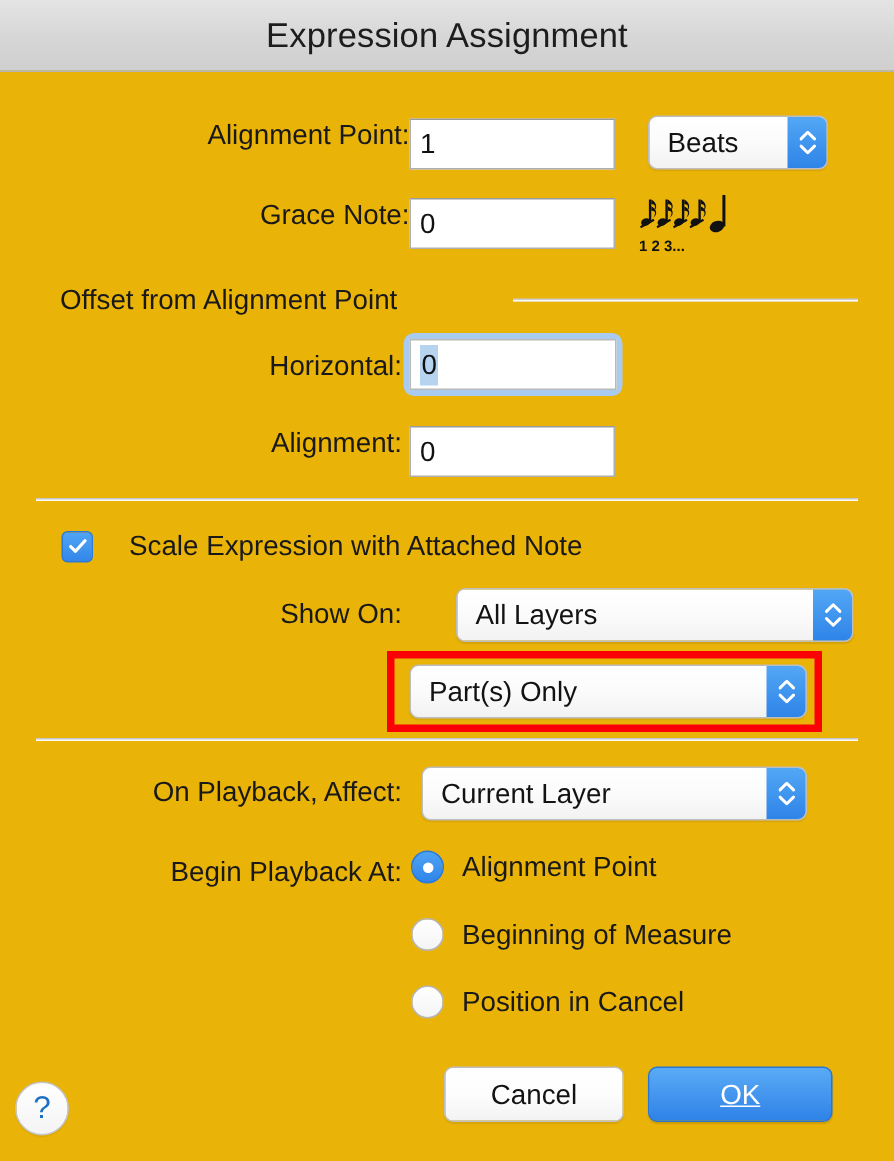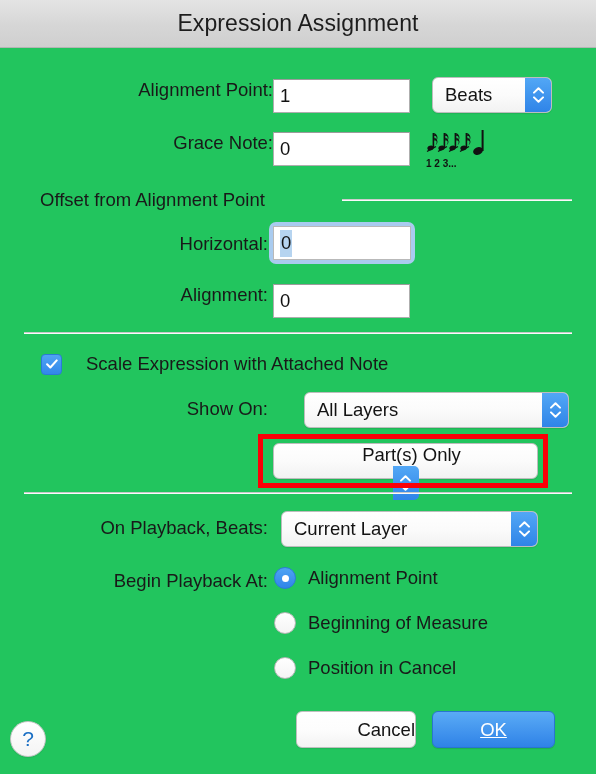--- a/index.html
+++ b/index.html
@@ -12,21 +12,21 @@
     background: #ececec;
     font-family: "Liberation Sans", sans-serif;
     -webkit-font-smoothing: antialiased;
     overflow: hidden;
   }
 
   .dialog {
     position: relative;
     width: 596px;
     height: 774px;
-    background: #22c55e;
+    background: #eab308;
   }
 
   
   .titlebar {
     position: absolute;
     left: 0; top: 0;
     width: 596px;
     height: 48px;
     background: linear-gradient(to bottom, #e4e4e4 0%, #d6d6d6 55%, #cfcfcf 100%);
     border-bottom: 1px solid #b4b4b4;
@@ -214,21 +214,20 @@
     align-items: center;
     justify-content: center;
     font-size: 18.5px;
     cursor: default;
   }
   .btn-cancel {
     background: linear-gradient(to bottom, #ffffff 0%, #fdfdfd 50%, #f3f3f3 100%);
     border: 1px solid #bfbfbf;
     color: #131313;
     box-shadow: 0 1px 1px rgba(0,0,0,0.08);
-    justify-content: flex-end;
   }
   .btn-ok {
     background: linear-gradient(to bottom, #5aabf6 0%, #2f82e7 100%);
     border: 1px solid #2975cf;
     color: #ffffff;
     box-shadow: 0 1px 1px rgba(0,0,0,0.12);
   }
   .help-btn {
     position: absolute;
     width: 36px;
@@ -374,41 +373,41 @@
           </svg>
       </span>
       <span class="chev" style="margin-top:2px;">
         <svg viewBox="0 0 11 7" width="11" height="7">
             <path d="M1 1.4 L5.5 5.8 L10 1.4" fill="none" stroke="#ffffff" stroke-width="2" stroke-linecap="round" stroke-linejoin="round"></path>
           </svg>
       </span>
     </span>
   </div>
 
-  <div class="popup" style="position:absolute; left:273px; top:443px; width:265px;flex-direction:column;">
+  <div class="popup" style="position:absolute; left:273px; top:443px; width:265px;">
     <span class="popup-label">Part(s) Only</span>
     <span class="stepper">
       <span class="chev">
         <svg viewBox="0 0 11 7" width="11" height="7">
             <path d="M1 5.6 L5.5 1.2 L10 5.6" fill="none" stroke="#ffffff" stroke-width="2" stroke-linecap="round" stroke-linejoin="round"></path>
           </svg>
       </span>
       <span class="chev" style="margin-top:2px;">
         <svg viewBox="0 0 11 7" width="11" height="7">
             <path d="M1 1.4 L5.5 5.8 L10 1.4" fill="none" stroke="#ffffff" stroke-width="2" stroke-linecap="round" stroke-linejoin="round"></path>
           </svg>
       </span>
     </span>
   </div>
   <div class="annot-rect" style="left:258px; top:434px; width:290px; height:54px;"></div>
 
   <div class="hr-full" style="left:24px; top:492px; width:548px;"></div>
 
   <div class="row" style="left:41px; top:517px;">
-    <div class="label" style="width:227px;">On Playback, Beats:</div>
+    <div class="label" style="width:227px;">On Playback, Affect:</div>
   </div>
   <div class="popup" style="position:absolute; left:281px; top:511px; width:257px;gap:25px;">
     <span class="popup-label">Current Layer</span>
     <span class="stepper">
       <span class="chev">
         <svg viewBox="0 0 11 7" width="11" height="7">
             <path d="M1 5.6 L5.5 1.2 L10 5.6" fill="none" stroke="#ffffff" stroke-width="2" stroke-linecap="round" stroke-linejoin="round"></path>
           </svg>
       </span>
       <span class="chev" style="margin-top:2px;">

